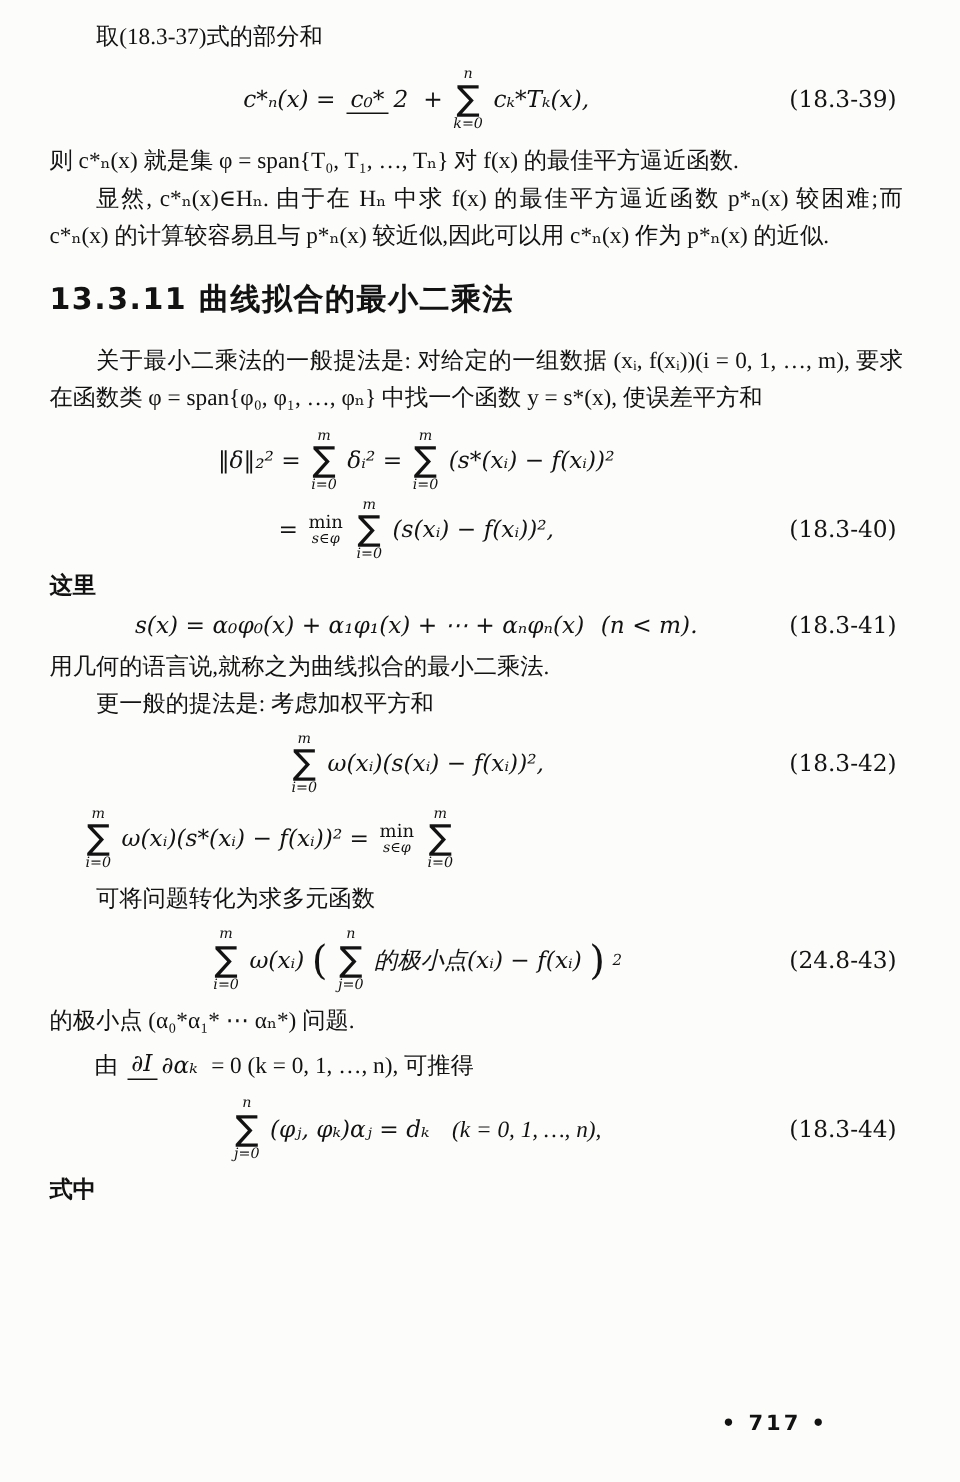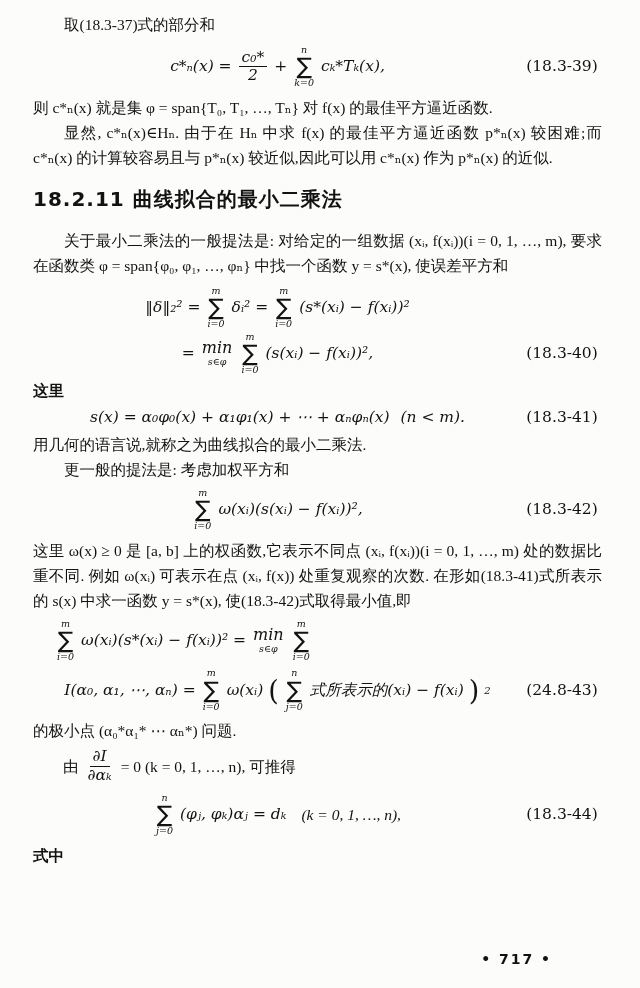--- a/index.html
+++ b/index.html
@@ -70,52 +70,52 @@
     line-height: 1.1;
   }
   .sum .sum-sym {
     font-size: 23px;
     line-height: 1.0;
     font-style: normal;
     font-family: "DejaVu Sans", sans-serif;
   }
   .frac {
     display: inline-flex;
-    flex-direction: column;
+    flex-direction: row;
     align-items: center;
     vertical-align: middle;
     line-height: 1.15;
     margin: 0 2px;
   }
   .frac .num { border-bottom: 1.4px solid #121212; padding: 0 3px; }
   .frac .den { padding: 0 3px; }
   .minop {
     display: inline-flex;
     flex-direction: column;
     align-items: center;
     line-height: 1;
     vertical-align: middle;
     font-style: normal;
     margin: 0 2px;
   }
-  .minop .min-word { font-size: 16px; font-style: italic; }
+  .minop .min-word { font-size: 12px; }
   .minop .min-under { font-size: 9.5px; font-style: italic; line-height: 1.2; }
   .bigp {
     font-size: 27px;
     font-style: normal;
     font-weight: 400;
     line-height: 1;
     vertical-align: middle;
     font-family: "DejaVu Serif", serif;
   }
   sup.pw { font-size: 10px; vertical-align: 12px; font-style: italic; }
   .footer {
     position: absolute;
     right: 88px;
-    bottom: 16px;
+    bottom: 26px;
     font-family: "DejaVu Sans", sans-serif;
     font-weight: 700;
     font-size: 14px;
     letter-spacing: 2px;
   }
   .tight { margin-top: 2px; margin-bottom: 2px; }
   .inline-frac-line { display: flex; align-items: center; gap: 4px; margin: 5px 0; }
 </style>
 </head>
 <body>
@@ -139,21 +139,21 @@
       </span>
       <span>cₖ*Tₖ(x),</span>
     </span>
     <span class="eq-no">(18.3-39)</span>
   </div>
 
   <p>则 c*ₙ(x) 就是集 φ = span{T₀, T₁, …, Tₙ} 对 f(x) 的最佳平方逼近函数.</p>
 
   <p class="indent">显然, c*ₙ(x)∈Hₙ. 由于在 Hₙ 中求 f(x) 的最佳平方逼近函数 p*ₙ(x) 较困难;而 c*ₙ(x) 的计算较容易且与 p*ₙ(x) 较近似,因此可以用 c*ₙ(x) 作为 p*ₙ(x) 的近似.</p>
 
-  <h2 class="heading">18.2.11 曲线拟合的最小二乘法</h2>
+  <h2 class="heading">13.3.11 曲线拟合的最小二乘法</h2>
 
   <p class="indent">关于最小二乘法的一般提法是: 对给定的一组数据 (xᵢ, f(xᵢ))(i = 0, 1, …, m), 要求在函数类 φ = span{φ₀, φ₁, …, φₙ} 中找一个函数 y = s*(x), 使误差平方和</p>
 
   <div class="equation tight" style="margin-top:8px;">
     <span class="eq-body math">
       <span>‖δ‖₂² =</span>
       <span class="sum">
         <span class="sum-top">m</span>
         <span class="sum-sym">∑</span>
         <span class="sum-bot">i=0</span>
@@ -205,21 +205,20 @@
       <span class="sum">
         <span class="sum-top">m</span>
         <span class="sum-sym">∑</span>
         <span class="sum-bot">i=0</span>
       </span>
       <span>ω(xᵢ)(s(xᵢ) − f(xᵢ))²,</span>
     </span>
     <span class="eq-no">(18.3-42)</span>
   </div>
 
-  <p>这里 ω(x) ≥ 0 是 [a, b] 上的权函数,它表示不同点 (xᵢ, f(xᵢ))(i = 0, 1, …, m) 处的数据比重不同. 例如 ω(xᵢ) 可表示在点 (xᵢ, f(x)) 处重复观察的次数. 在形如(18.3-41)式所表示的 s(x) 中求一函数 y = s*(x), 使(18.3-42)式取得最小值,即</p>
 
   <div class="equation" style="margin:6px 0;">
     <span class="eq-body math eq-left">
       <span class="sum">
         <span class="sum-top">m</span>
         <span class="sum-sym">∑</span>
         <span class="sum-bot">i=0</span>
       </span>
       <span>ω(xᵢ)(s*(xᵢ) − f(xᵢ))² =</span>
       <span class="minop">
@@ -227,37 +226,37 @@
         <span class="min-under">s∈φ</span>
       </span>
       <span class="sum">
         <span class="sum-top">m</span>
         <span class="sum-sym">∑</span>
         <span class="sum-bot">i=0</span>
       </span>
     </span>
   </div>
 
+  <p class="indent">可将问题转化为求多元函数</p>
 
   <div class="equation" style="margin:6px 0;">
     <span class="eq-body math">
-      <span>I(α₀, α₁, ⋯, αₙ) =</span>
       <span class="sum">
         <span class="sum-top">m</span>
         <span class="sum-sym">∑</span>
         <span class="sum-bot">i=0</span>
       </span>
       <span>ω(xᵢ)</span>
       <span class="bigp">(</span>
       <span class="sum">
         <span class="sum-top">n</span>
         <span class="sum-sym">∑</span>
         <span class="sum-bot">j=0</span>
       </span>
-      <span>式所表示的(xᵢ) − f(xᵢ)</span>
+      <span>的极小点(xᵢ) − f(xᵢ)</span>
       <span class="bigp">)</span>
         <sup class="pw">2</sup>
     </span>
     <span class="eq-no">(24.8-43)</span>
   </div>
 
   <p>的极小点 (α₀*α₁* ⋯ αₙ*) 问题.</p>
 
   <div class="inline-frac-line" style="padding-left:30px;">
     <span>由</span>

